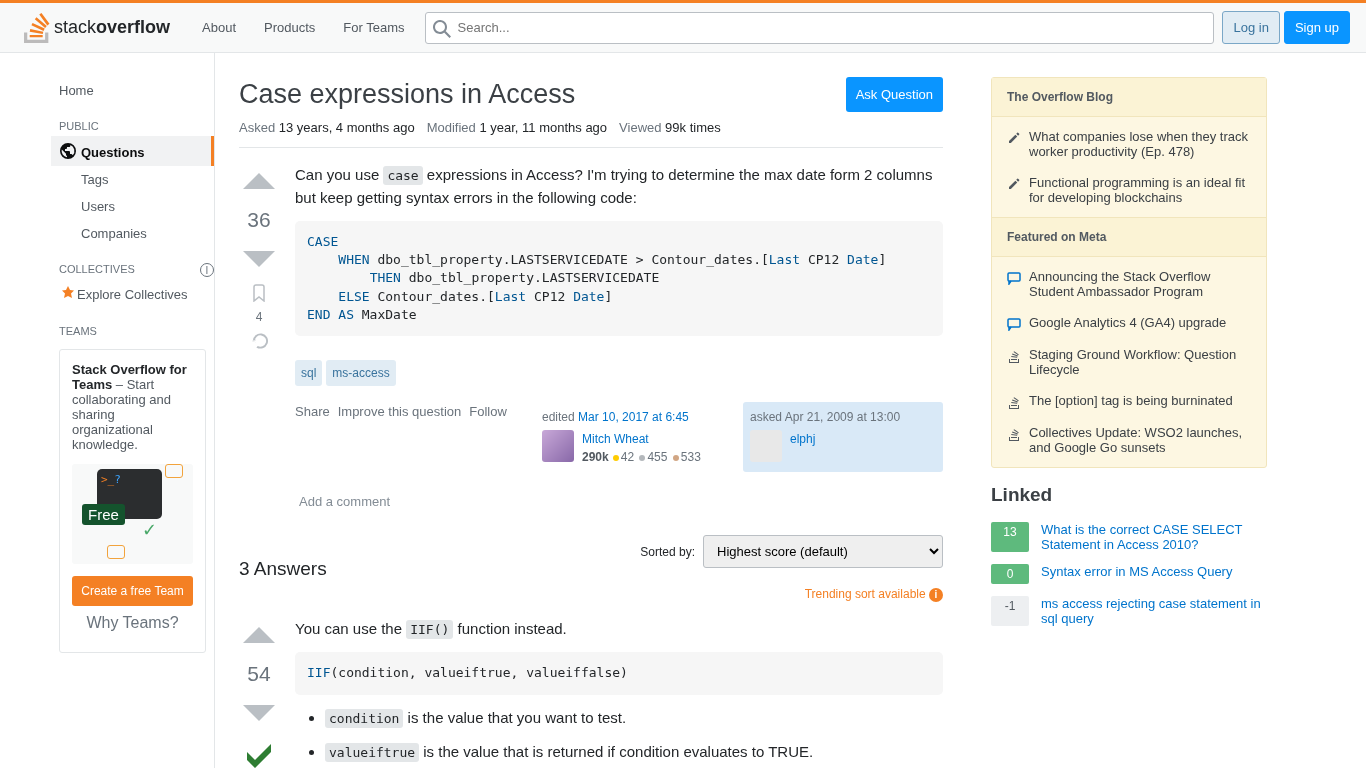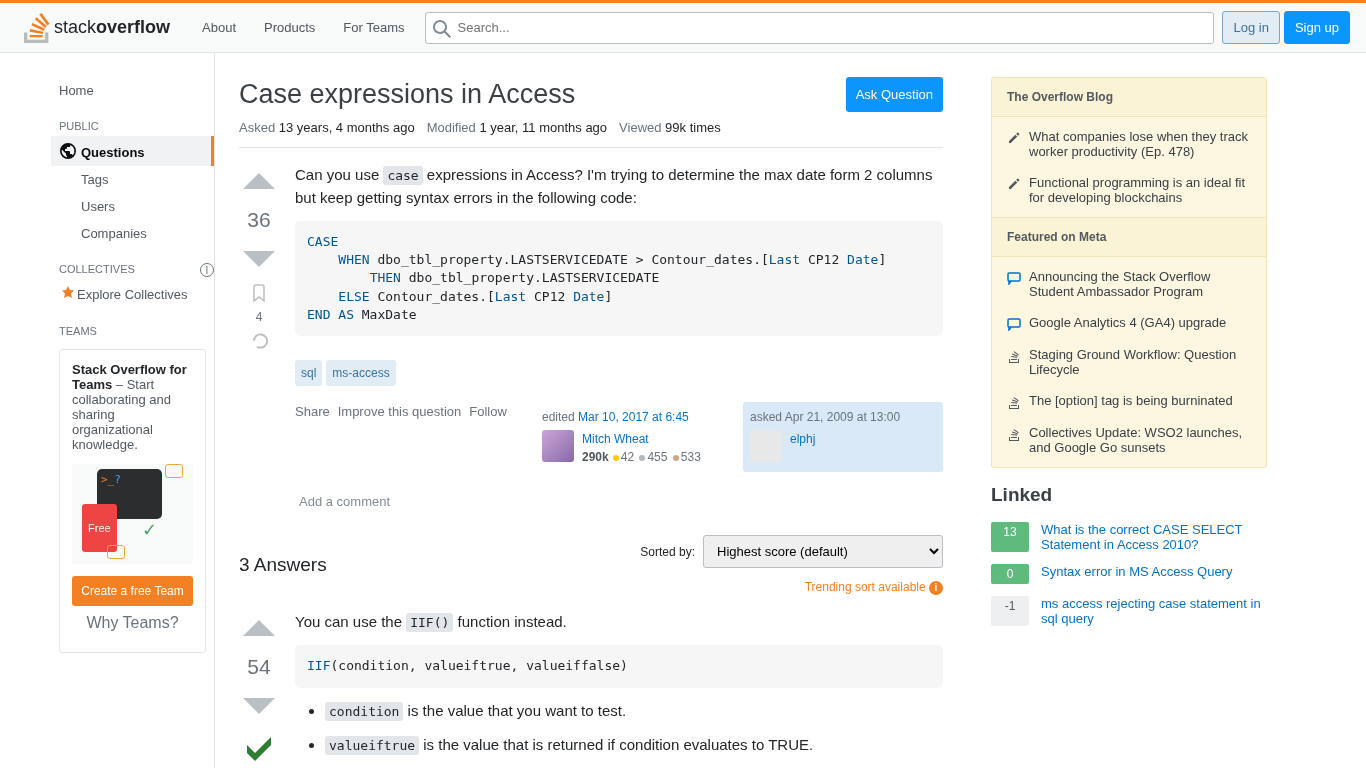--- a/index.html
+++ b/index.html
@@ -26,21 +26,21 @@
 .nav-item.active{font-weight:700;background:#f1f2f3;border-right:3px solid #f48024;color:#0c0d0e}
 .nav-sub{padding-left:30px}
 .nav-glob{padding-left:8px}
 .nav-glob svg{width:18px;height:18px;vertical-align:text-bottom;margin-right:4px}
 .collectives{padding-left:8px;display:flex;align-items:center;}
 .collectives svg{width:18px;height:18px;fill:#f48024}
 .teams-box{margin:8px 8px 0 8px;padding:12px;border:1px solid #e3e6e8;border-radius:3px;font-size:13px;color:#525960}
 .teams-box b{color:#232629}
 .teams-illus{margin-top:12px;height:100px;position:relative;background:#f8f9f9;border-radius:3px}
 .tb-dark{position:absolute;left:25px;top:5px;width:65px;height:50px;background:#2b2d2f;border-radius:5px}
-.tb-free{position:absolute;left:10px;top:40px;background:#ef4444;color:#fff;font-size:11px;padding:18px 6px;border-radius:3px}
+.tb-free{position:absolute;left:10px;top:40px;background:#14532d;color:#fff;font-size:15px;padding:2px 6px;border-radius:3px}
 .tb-bub{position:absolute;width:18px;height:14px;border:1px solid #f2a33c;border-radius:3px}
 .tb-b1{right:10px;top:0}
 .tb-b2{left:35px;bottom:5px}
 .tb-check{position:absolute;left:70px;top:55px;color:#48a868;font-size:18px}
 .create-team{display:block;background:#f48024;color:#fff;text-align:center;padding:8px;border-radius:3px;margin-top:12px;cursor:pointer;font-size:12px}
 .why{text-align:center;font-size:16px;color:#6a737c;padding:8px;cursor:pointer}
 .content{flex:1;padding:24px;max-width:752px}
 .q-header{border-bottom:1px solid #e3e6e8;padding-bottom:12px;margin-bottom:16px}
 .q-title-row{display:flex;justify-content:space-between;align-items:center}
 .q-title{font-size:27px;font-weight:400;color:#3b4045}
@@ -71,21 +71,21 @@
 .username{color:#0074cc;cursor:pointer}
 .rep{color:#6a737c;font-size:12px}
 .rep b{color:#525960;margin-right:2px}
 .badge{display:inline-block;width:6px;height:6px;border-radius:50%;margin:0 2px}
 .badge.gold{background:#ffcc01}
 .badge.silver{background:#b4b8bc}
 .badge.bronze{background:#d1a684}
 .add-comment{color:#838c95;font-size:13px;padding:8px 0 0 4px;cursor:pointer;margin-top:12px}
 .answers-header{display:flex;justify-content:space-between;align-items:center;margin:24px 0 16px}
 .answers-header h2{font-size:19px;font-weight:400}
-.sort-wrap{display:flex;flex-direction:column;align-items:flex-end;gap:12px}
+.sort-wrap{display:flex;flex-direction:column;align-items:flex-end;gap:19px}
 .sort-row{display:flex;align-items:center;gap:8px}
 .sort-row label{font-size:12px;color:#232629}
 .sort-row select{padding:7px 32px 7px 9px;border:1px solid #babfc4;border-radius:3px;font-size:13px;width:240px}
 .trending{color:#f48024;font-size:12px;cursor:pointer}
 .bullets{padding-left:30px;margin-top:8px}
 .bullets li{margin-bottom:12px}
 .rightbar{width:300px;padding:24px 0 24px 24px}
 .sidebar-box{border:1px solid #f1e5bc;border-radius:3px;margin-bottom:16px;background:#fdf7e2;font-size:13px}
 .sidebar-heading{background:#fbf3d5;padding:12px 15px;font-weight:700;font-size:12px;color:#525960;border-bottom:1px solid #f1e5bc}
 .sidebar-heading:not(:first-child){border-top:1px solid #f1e5bc}

